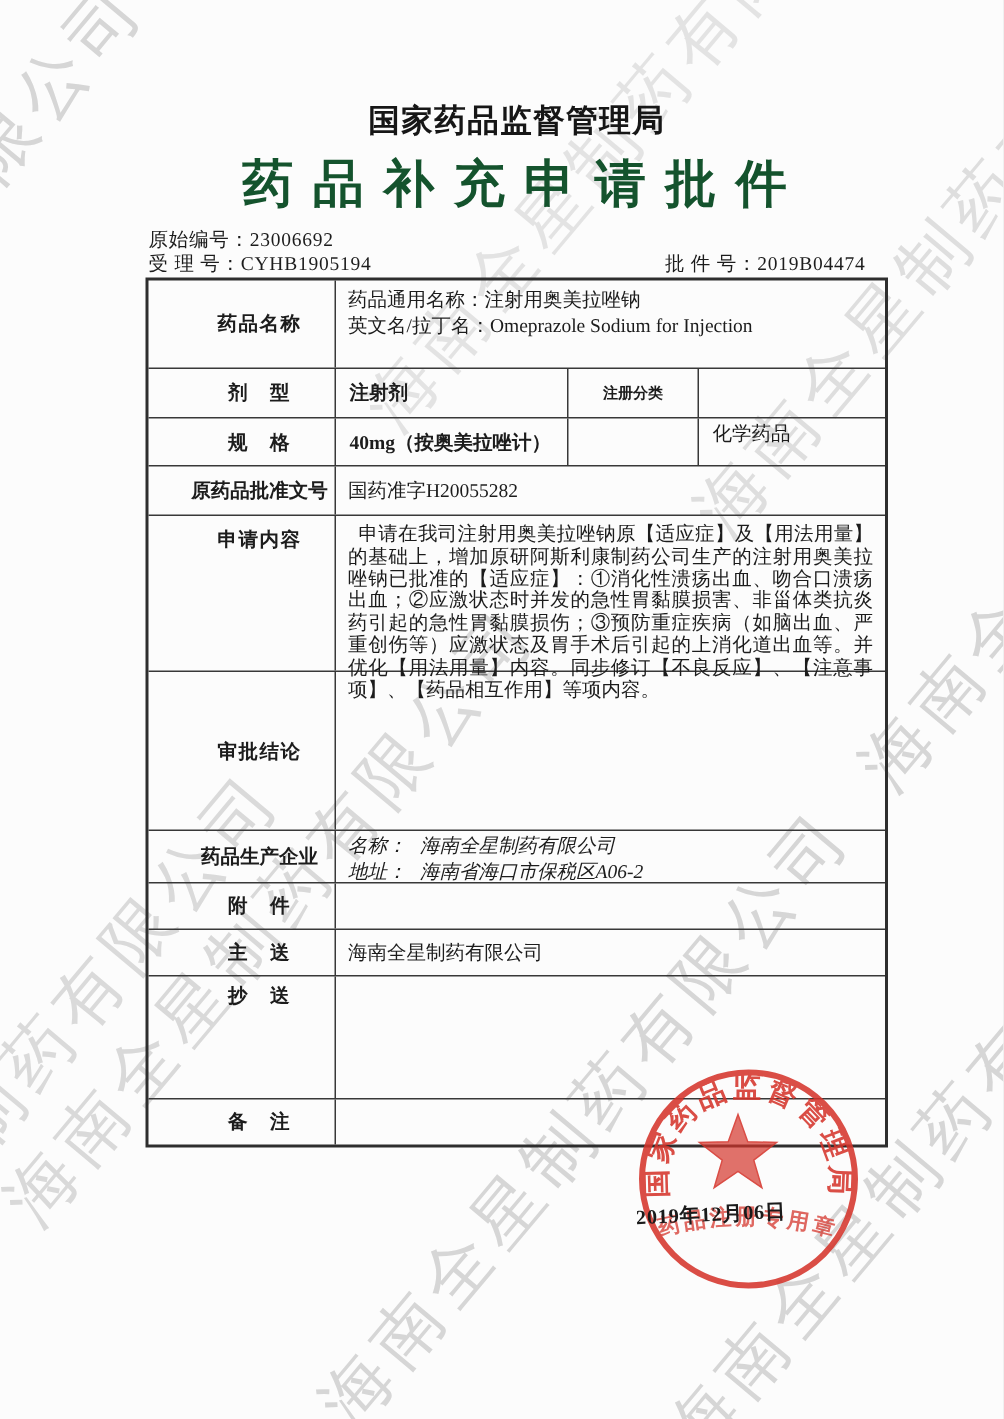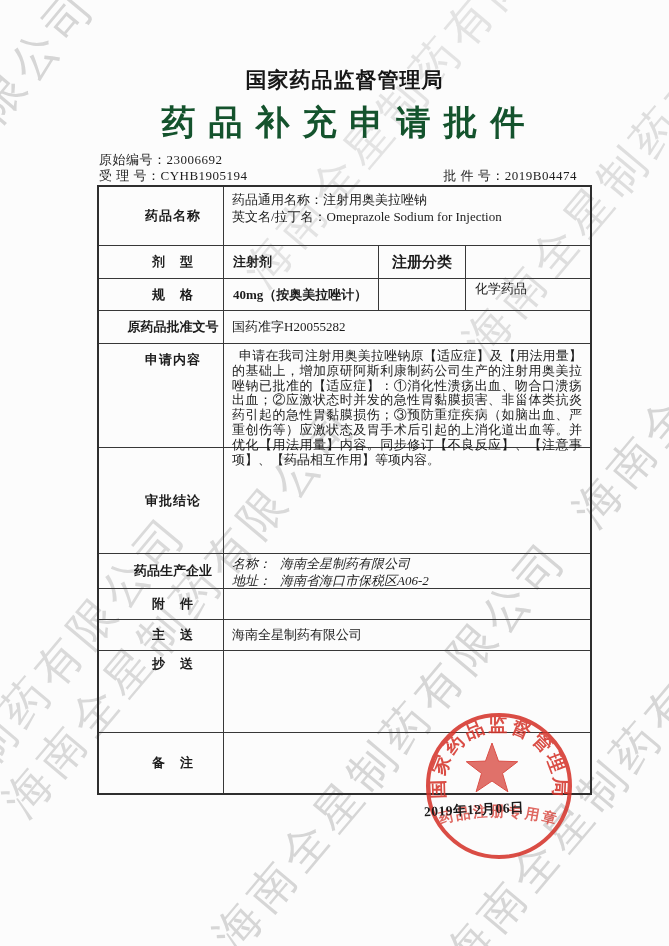--- a/index.html
+++ b/index.html
@@ -51,21 +51,21 @@
     width:101px; flex:0 0 101px; border-right:1.5px solid #383838;
     display:flex; align-items:center; justify-content:center;
     font-weight:700; font-size:13px; letter-spacing:1px; text-align:center;margin-left:24px;
   }
   .th.top { align-items:flex-start; padding-top:7px; }
   .td { flex:1; padding:3px 8px; font-size:13px; line-height:14.8px; text-align:justify; }
   .sub { flex:0 0 155px; border-right:1.5px solid #383838; display:flex; align-items:center; padding:0 9px; font-size:13px;font-weight:bold; }
   .sub2 {
     flex:0 0 87px; border-right:1.5px solid #383838;
     display:flex; align-items:center; justify-content:center;
-    font-weight:700; font-size:15px;
+    font-weight:700; font-size:10px;
   }
   .sub3 { flex:1; display:flex; align-items:center; padding:0 9px; font-size:13px;margin-top:43px; }
   .para { text-indent:7px; }
   .line { line-height:17px; }
   .kv { display:flex; line-height:16.5px;font-style:italic; }
   .kv .k { flex:0 0 48px; }
   .center-v { display:flex; align-items:center; }
   
   .seal { position:absolute; left:412px; top:698px; z-index:4; opacity:0.87; }
   .seal-date {
@@ -153,21 +153,21 @@
 
     <div class="tr" style="height:31px">
       <div class="th">主　送</div>
       <div class="td center-v">海南全星制药有限公司</div>
     </div>
 
     <div class="tr" style="height:82px">
       <div class="th top" style="padding-top:4px">抄　送</div>
     </div>
 
-    <div class="tr" style="height:61px">
+    <div class="tr" style="height:31px">
       <div class="th">备　注</div>
       <div class="td"></div>
     </div>
 
   </div>
 
   <svg class="seal" width="174" height="174" viewBox="0 0 174 174">
     <circle cx="87" cy="88" r="71" fill="none" stroke="#d5342b" stroke-width="4"></circle>
     <defs>
       <path id="ringPath" d="M 33.9 102.2 A 55 55 0 1 1 140.1 102.2" fill="none"></path>

